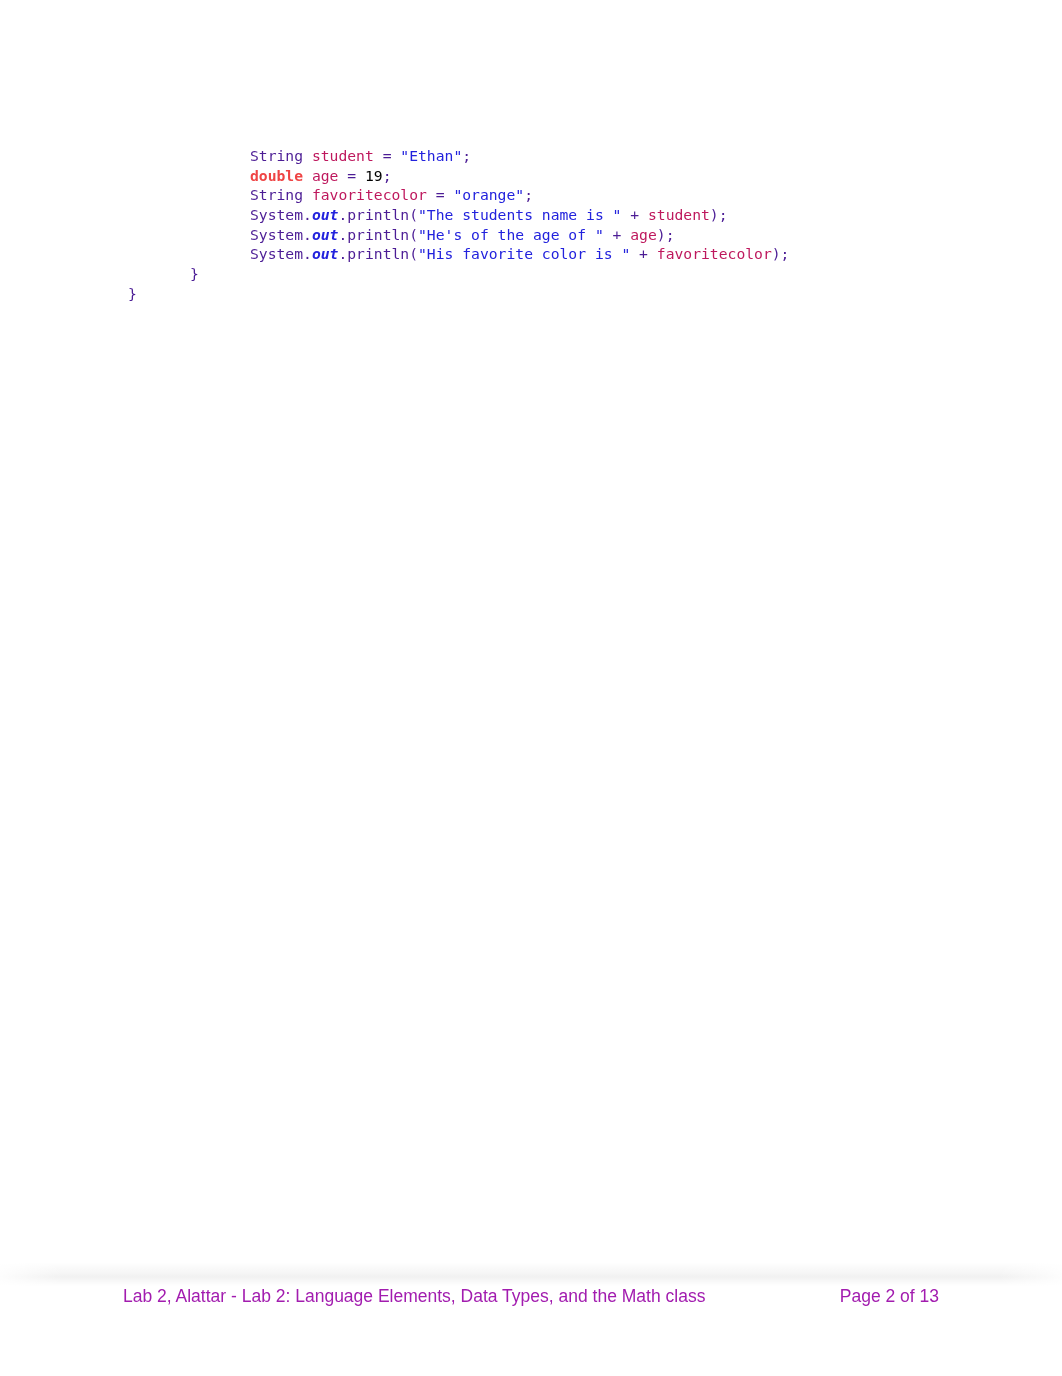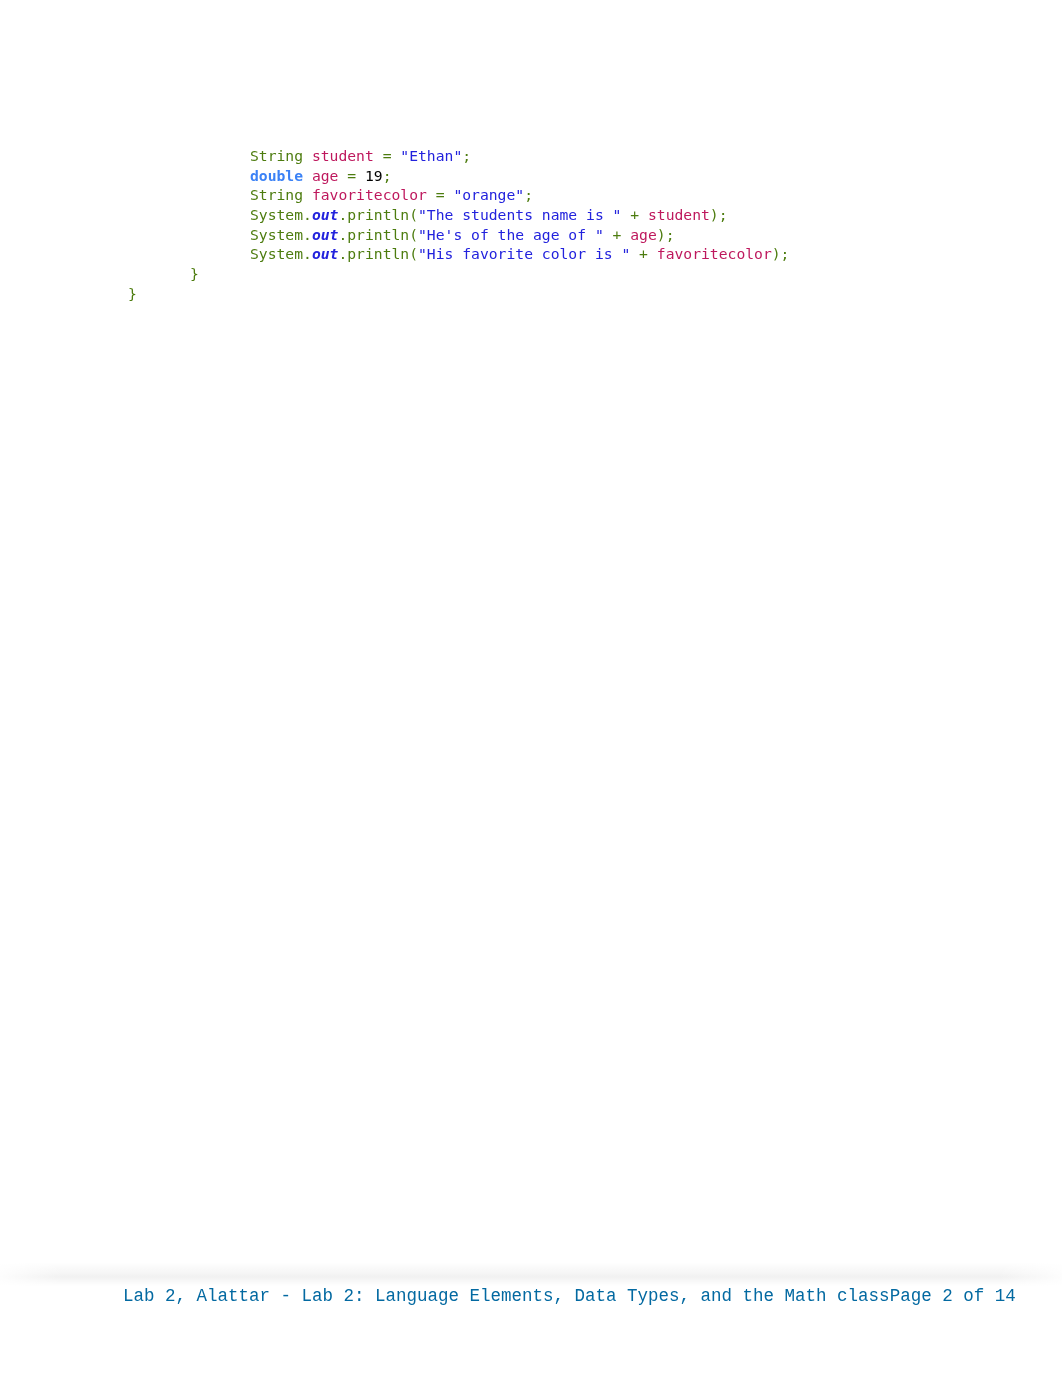--- a/index.html
+++ b/index.html
@@ -39,22 +39,22 @@
   .code-line {
     height: 19.7px;
     white-space: pre;
     display: block;
   }
   .ind-deep   { padding-left: 250px; }
   .ind-mid    { padding-left: 190px; }
   .ind-outer  { padding-left: 128px; }
 
   
-  .t-plain    { color: #4d7c0f; }
-  .t-kw       { color: #3b82f6; font-weight: bold; }
+  .t-plain    { color: #4c1d95; }
+  .t-kw       { color: #ef4444; font-weight: bold; }
   .t-str      { color: #2222dd; }
   .t-var      { color: #be185d; }
   .t-field    { color: #2222dd; font-weight: bold; font-style: italic; margin-top: 48px; }
   .t-num      { color: #000000; }
 
   
   .footer-shadow {
     position: absolute;
     left: 0;
     top: 1262px;
@@ -79,34 +79,34 @@
   }
 
   .footer {
     position: absolute;
     left: 123px;
     top: 1286px;
     width: 816px;
     display: flex;
     justify-content: space-between;
     align-items: baseline;
-    font-family: Liberation Mono, monospace;
+    font-family: Liberation Sans, sans-serif;
     font-size: 17.5px;
-    color: #0369a1;
+    color: #a21caf;
   }
   .footer-left  { white-space: nowrap; }
   .footer-right { white-space: nowrap; }
 </style>
 </head>
 <body>
 
 <div class="page">
 
   <div class="code-block" id="code-block"><span class="code-line ind-deep"><span class="t-plain">String </span><span class="t-var">student</span><span class="t-plain"> = </span><span class="t-str">"Ethan"</span><span class="t-plain">;</span></span><span class="code-line ind-deep"><span class="t-kw">double</span><span class="t-plain"> </span><span class="t-var">age</span><span class="t-plain"> = </span><span class="t-num">19</span><span class="t-plain">;</span></span><span class="code-line ind-deep"><span class="t-plain">String </span><span class="t-var">favoritecolor</span><span class="t-plain"> = </span><span class="t-str">"orange"</span><span class="t-plain">;</span></span><span class="code-line ind-deep"><span class="t-plain">System.</span><span class="t-field">out</span><span class="t-plain">.println(</span><span class="t-str">"The students name is "</span><span class="t-plain"> + </span><span class="t-var">student</span><span class="t-plain">);</span></span><span class="code-line ind-deep"><span class="t-plain">System.</span><span class="t-field">out</span><span class="t-plain">.println(</span><span class="t-str">"He's of the age of "</span><span class="t-plain"> + </span><span class="t-var">age</span><span class="t-plain">);</span></span><span class="code-line ind-deep"><span class="t-plain">System.</span><span class="t-field">out</span><span class="t-plain">.println(</span><span class="t-str">"His favorite color is "</span><span class="t-plain"> + </span><span class="t-var">favoritecolor</span><span class="t-plain">);</span></span><span class="code-line ind-mid"><span class="t-plain">}</span></span><span class="code-line ind-outer"><span class="t-plain">}</span></span></div>
 
   <div class="footer-shadow"></div>
 
   <div class="footer">
     <span class="footer-left">Lab 2, Alattar - Lab 2: Language Elements, Data Types, and the Math class</span>
-    <span class="footer-right">Page 2 of 14</span>
+    <span class="footer-right">Page 2 of 13</span>
   </div>
 
 </div>
 
 </body></html>

